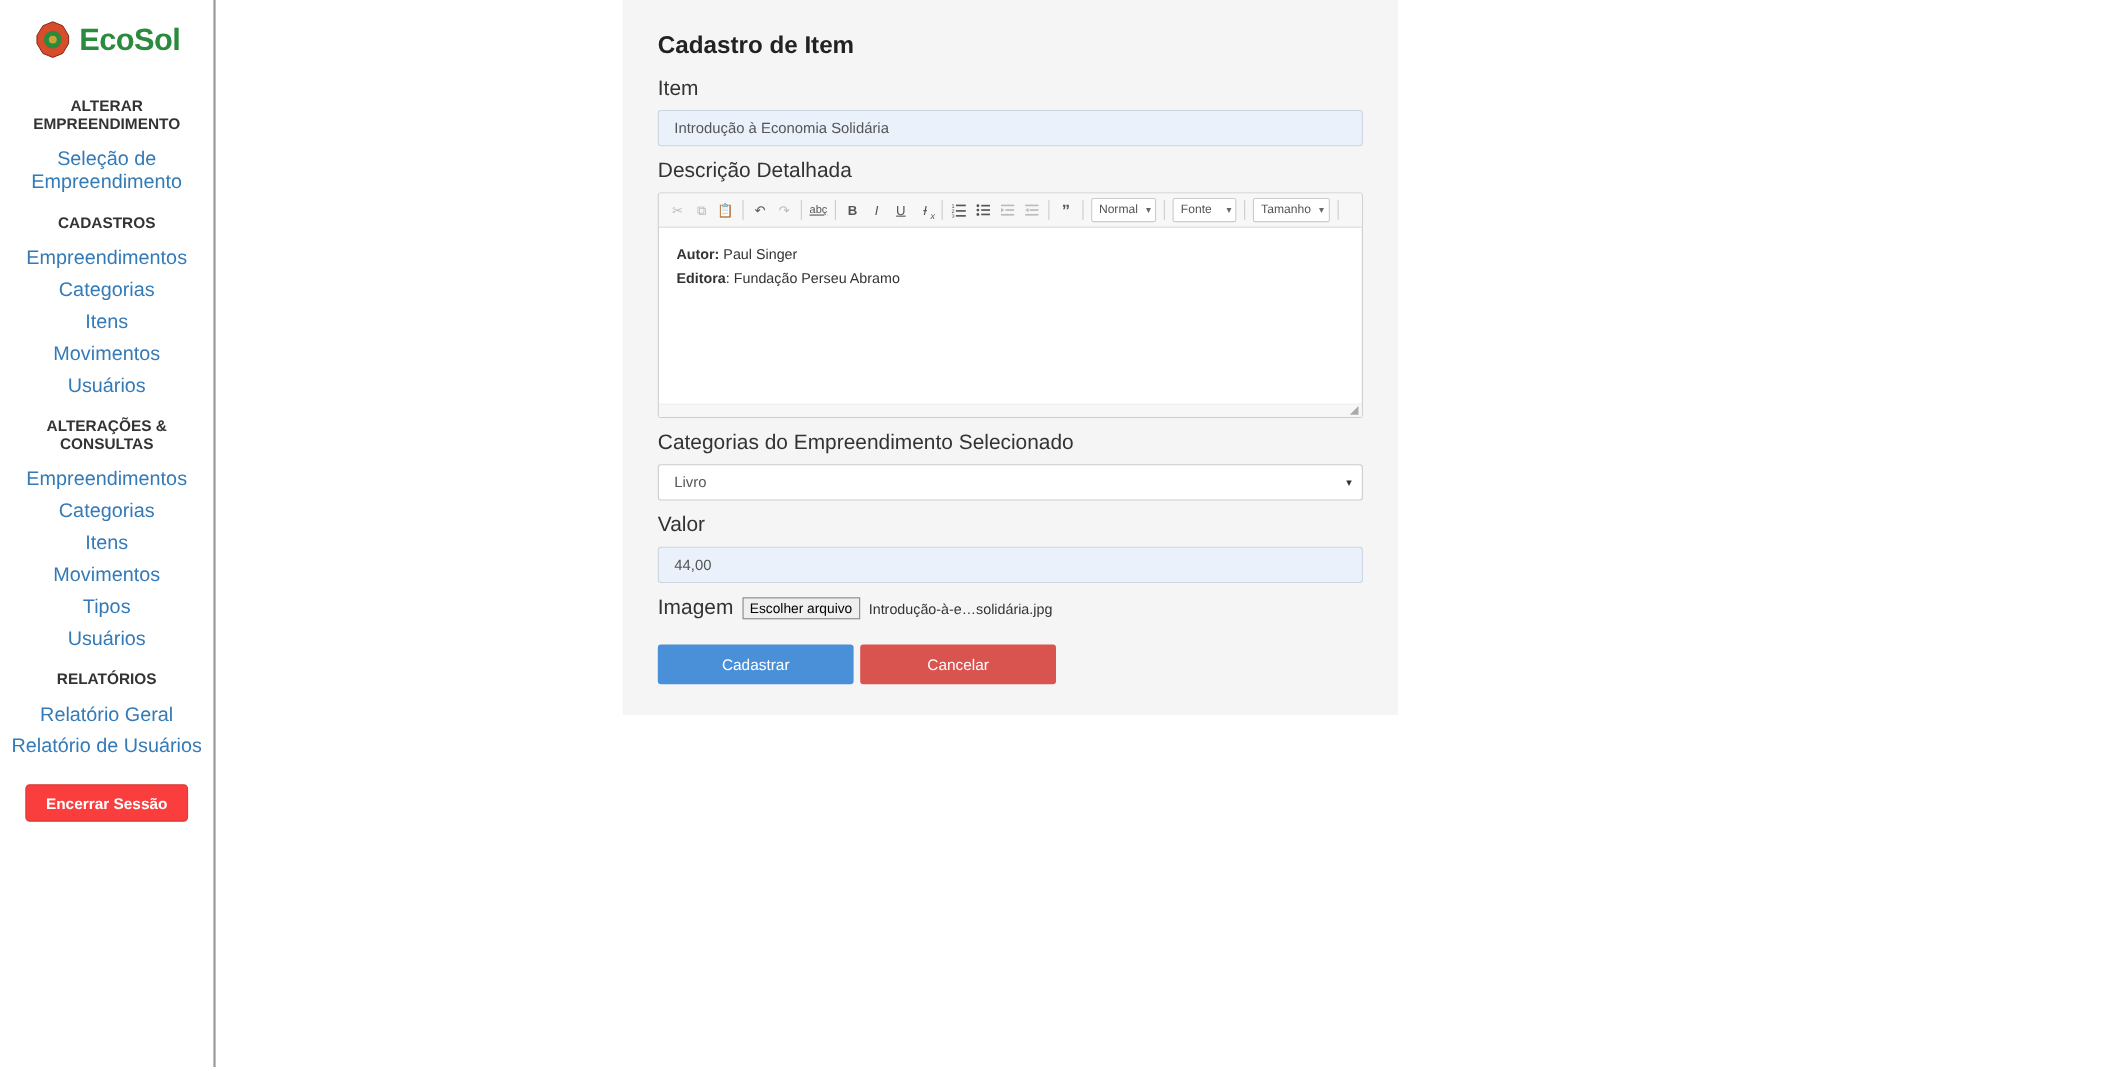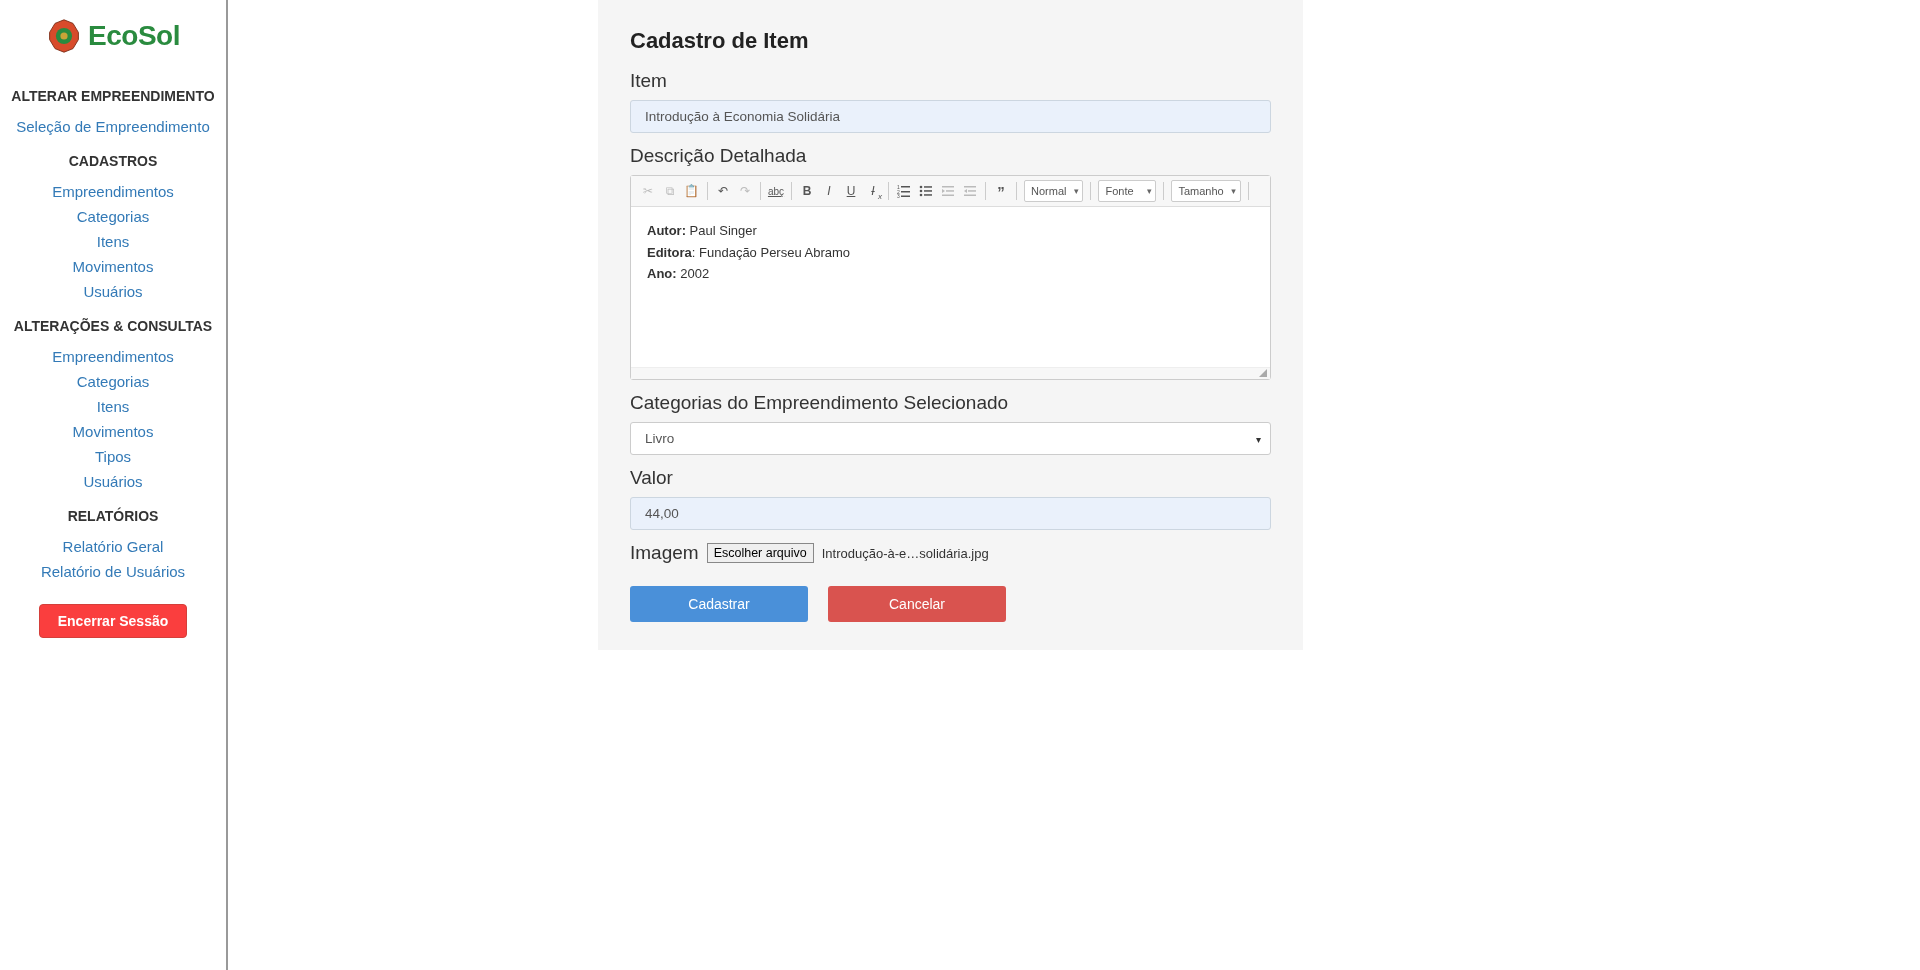--- a/index.html
+++ b/index.html
@@ -1,26 +1,26 @@
 <!DOCTYPE html>
 <html><head>
 <meta charset="utf-8">
 <style>
   * { box-sizing: border-box; margin: 0; padding: 0; }
   body { font-family: "Helvetica Neue", Helvetica, Arial, sans-serif; font-size: 14px; color: #333; background: #fff; }
   
   .layout { display: flex; min-height: 100vh; }
   
   
-  .sidebar { width: 228px; border-right: 2px solid #999; padding: 10px 0 20px 0; text-align: center; flex-shrink: 0; }
+  .sidebar { width: 196px; border-right: 2px solid #999; padding: 10px 0 20px 0; text-align: center; flex-shrink: 0; }
   .logo { display: flex; align-items: center; justify-content: center; gap: 6px; padding: 8px 0 20px 0; }
   .logo-icon { width: 36px; height: 36px; }
   .logo-text { font-size: 28px; font-weight: bold; color: #2a8b3f; letter-spacing: -0.5px; }
   .sidebar-heading { font-weight: bold; color: #333; font-size: 14px; margin: 14px 0 10px 0; }
-  .sidebar-link { display: block; color: #337ab7; font-size: 15px; font-weight: 500; padding: 4px 0; text-decoration: none; cursor: pointer; }
+  .sidebar-link { display: block; color: #337ab7; font-size: 18px; font-weight: 500; padding: 4px 0; text-decoration: none; cursor: pointer; }
   .btn-logout { background: #fa3e3e; color: #fff; border: 1px solid #d43f3a; border-radius: 4px; padding: 8px 18px; font-size: 14px; font-weight: 700; margin-top: 20px; cursor: pointer; }
   
   
   .main { flex: 1; padding: 0 20px; }
   .top-info { margin: 4px 0 12px 570px; }
   .top-info p { font-size: 13.5px; line-height: 1.5; color: #333; }
   .top-info strong { font-weight: bold; }
   
   .panel { background: #f5f5f5; width: 705px; margin-left: 350px; padding: 28px 32px; }
   .panel-title { font-size: 22px; font-weight: bold; margin-bottom: 16px; color: #222; }
@@ -43,21 +43,21 @@
   .editor-body p { margin: 0 0 2px 0; }
   .editor-resize { height: 12px; background: #f7f7f7; border-top: 1px solid #eee; position: relative; }
   .editor-resize::after { content: ""; position: absolute; right: 3px; bottom: 2px; width: 0; height: 0; border-style: solid; border-width: 0 0 8px 8px; border-color: transparent transparent #aaa transparent; }
   
   
   .file-row { display: flex; align-items: center; gap: 8px; margin: 12px 0 22px 0; }
   .file-row .form-label { margin: 0; }
   .file-btn { border: 1px solid #888; background: #efefef; font-size: 12.5px; padding: 2px 6px; cursor: pointer; font-family: Arial, sans-serif; }
   .file-name { font-size: 13px; color: #333; }
   
-  .btn-row { display: flex; gap: 20px; }
+  .btn-row { display: flex; gap: 6px; }
   .btn { border: none; border-radius: 3px; padding: 10px 0; width: 178px; font-size: 14px; color: #fff; cursor: pointer; }
   .btn-primary { background: #4a90d9; }
   .btn-danger { background: #d9534f; text-align: center; }
   
   .bold { font-weight: bold; }
   .italic { font-style: italic; }
   .underline { text-decoration: underline; }
 </style>
 </head>
 <body>
@@ -171,21 +171,20 @@
           <span class="tb-select">Normal</span>
           <span class="tb-sep"></span>
           <span class="tb-select">Fonte</span>
           <span class="tb-sep"></span>
           <span class="tb-select">Tamanho</span>
           <span class="tb-sep"></span>
         </div>
         <div class="editor-body">
           <p><strong>Autor:</strong><span> Paul Singer</span></p>
           <p><strong>Editora</strong><span>: </span><span>Fundação Perseu Abramo</span></p>
-          <p><strong>Ano:</strong><span> 2002</span></p>
         </div>
         <div class="editor-resize"></div>
       </div>
 
       <div class="form-label">Categorias do Empreendimento Selecionado</div>
       <div class="select-wrap">
         <div class="form-select">Livro</div>
       </div>
 
       <div class="form-label">Valor</div>

